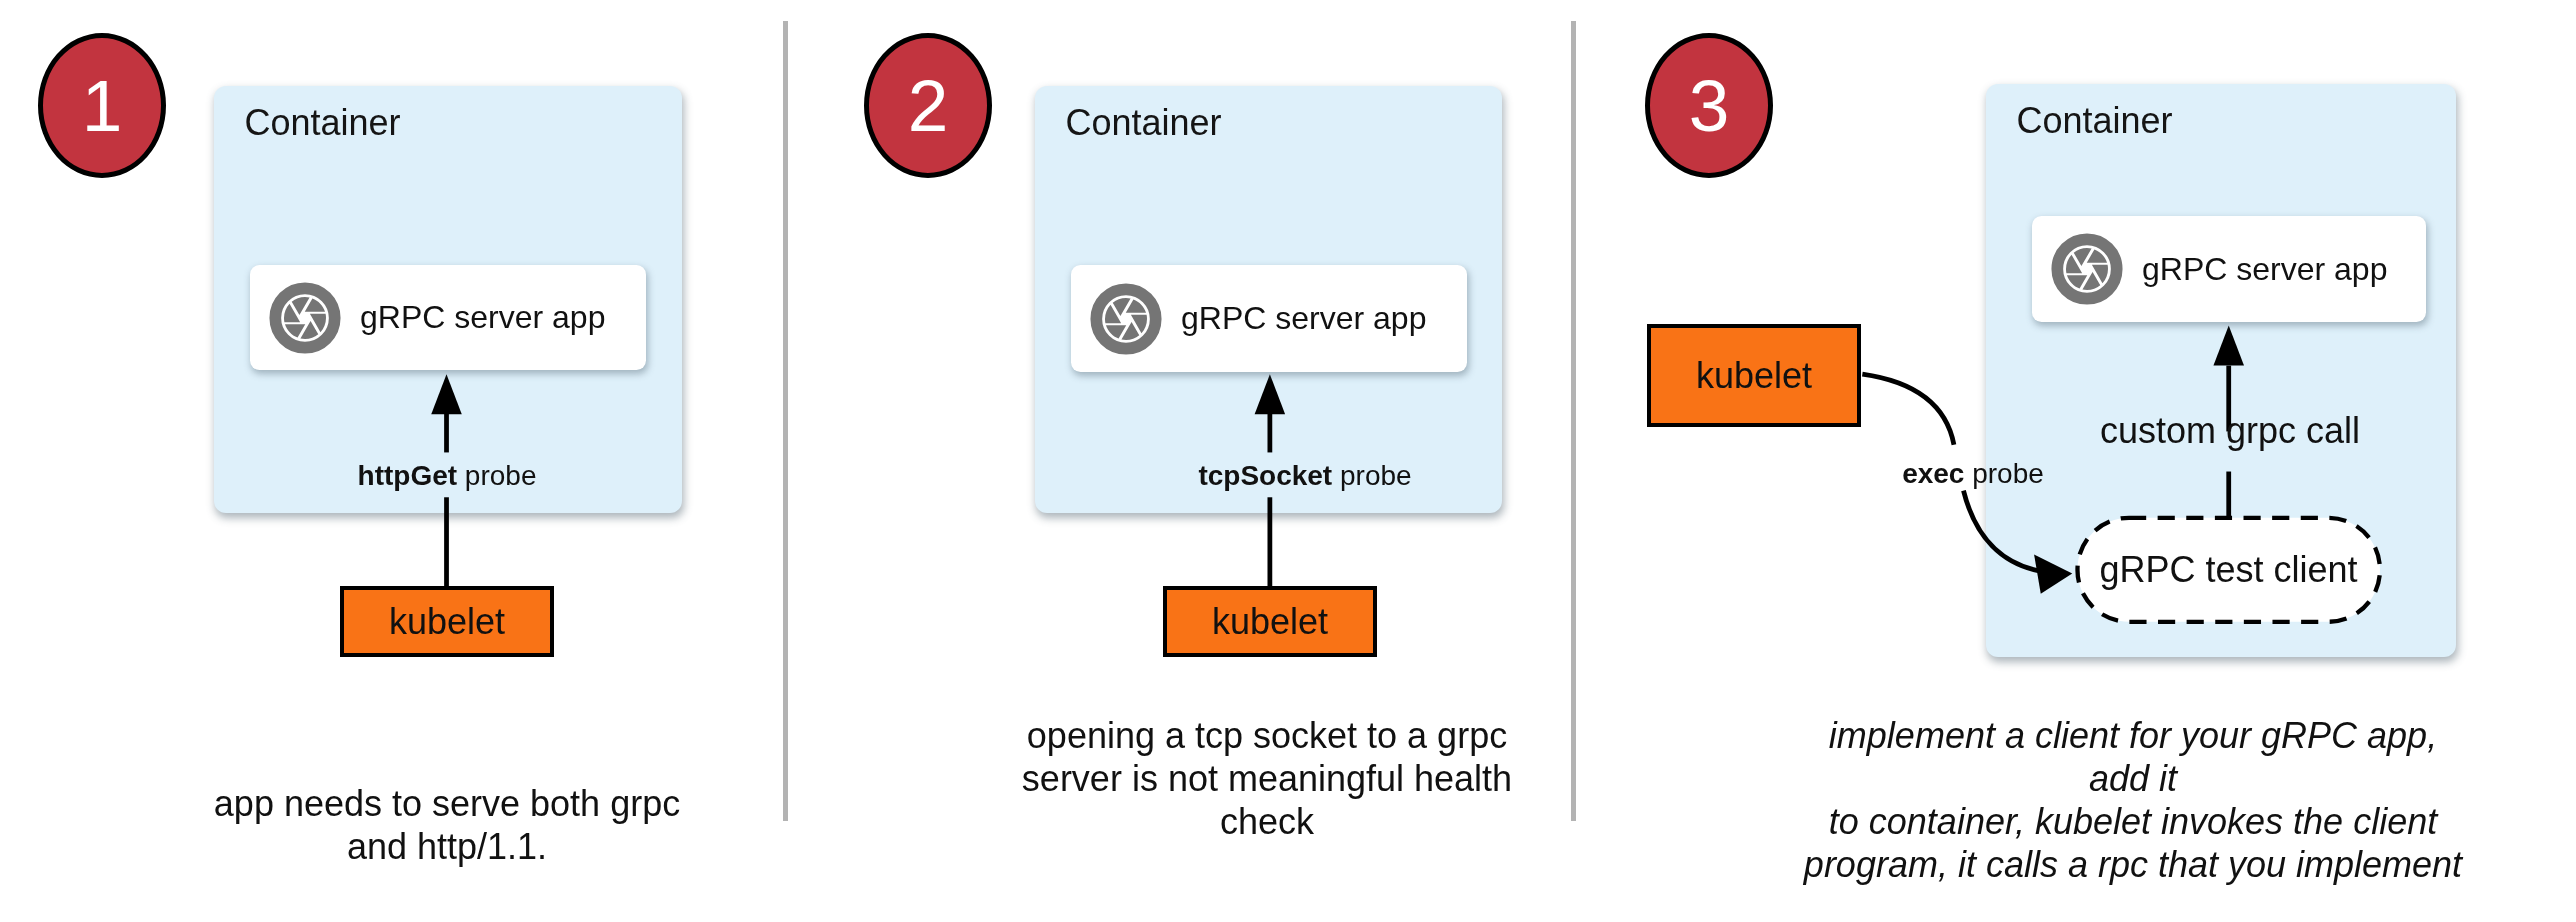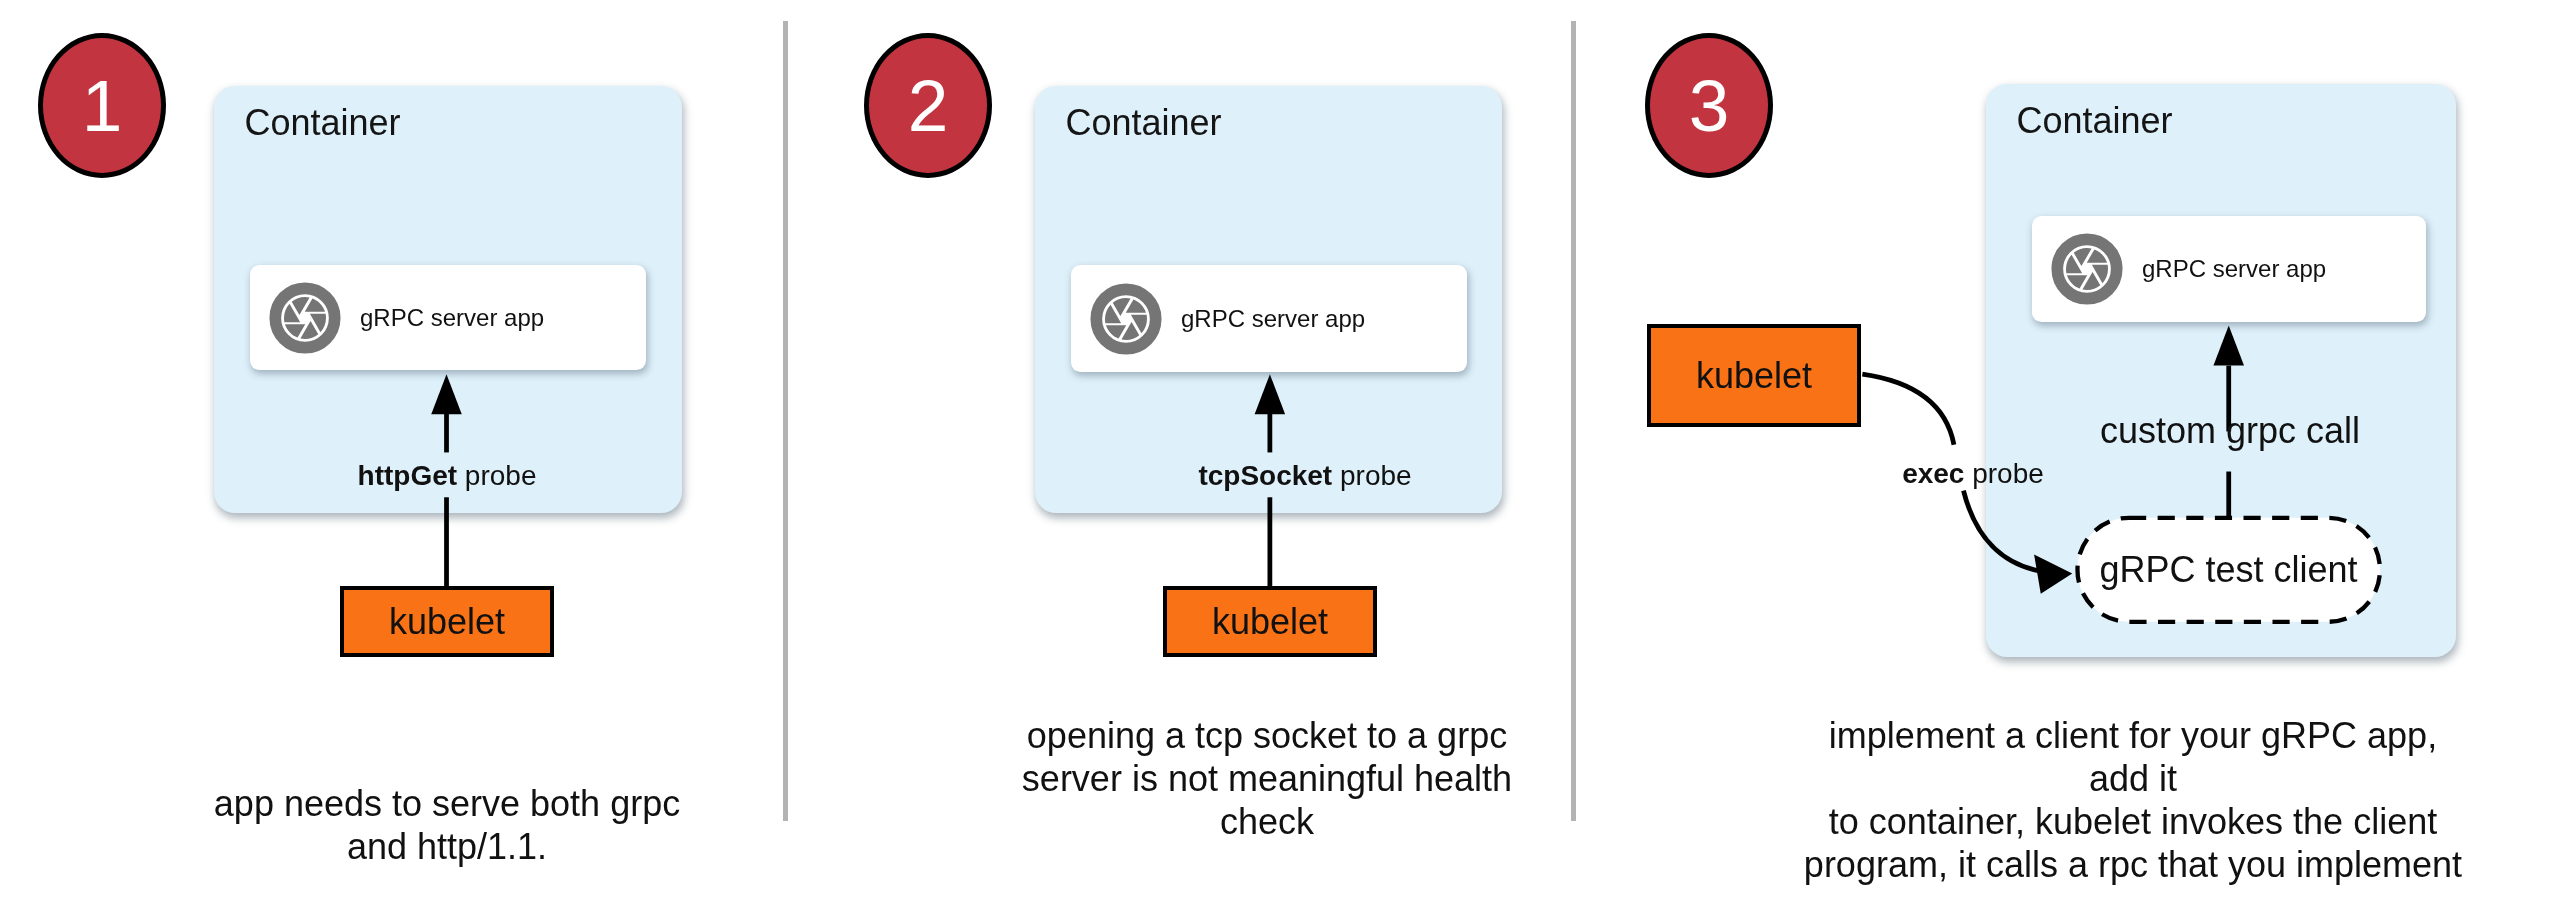--- a/index.html
+++ b/index.html
@@ -10,36 +10,36 @@
   .abs{position:absolute;}
   
   .badge{
     width:128px;height:145px;box-sizing:border-box;
     background:#c2343f;border:5.7px solid #000;border-radius:50%;
     display:flex;align-items:center;justify-content:center;
     color:#fff;font-size:73px;line-height:1;
   }
   
   .container-box{
-    background:#def0fa;border-radius:21px;
+    background:#def0fa;border-radius:12px;
     box-shadow:1.9px 4.8px 8.6px rgba(70,90,105,.45);
   }
   .container-label{
     position:absolute;left:30.5px;top:15.3px;
     font-size:36px;line-height:1.2;color:#151515;
   }
   
   .app-box{
     background:#fff;border-radius:9.5px;
     box-shadow:1.9px 3.8px 7.6px rgba(70,90,105,.4);
     display:flex;align-items:center;gap:19px;padding-left:19px;
     box-sizing:border-box;
   }
   .app-icon{width:72px;height:72px;flex:0 0 auto;}
-  .app-label{font-size:24px;white-space:nowrap;}
+  .app-label{font-size:32px;white-space:nowrap;}
   
   .kubelet-box{
     background:#f97316;border:4.8px solid #000;box-sizing:border-box;
     display:flex;align-items:center;justify-content:center;
     font-size:36px;
   }
   .probe-label{
     width:382px;text-align:center;font-size:28px;line-height:43px;
     white-space:pre;
   }
@@ -151,16 +151,16 @@
 </div>
 <div class="abs kubelet-box" style="left:1647px;top:324px;width:214px;height:103px;">
   <span>kubelet</span>
 </div>
 
 <div class="abs caption" style="left:113px;top:750px;margin-top:32px;">app needs to serve both grpc
 and http/1.1.</div>
 <div class="abs caption" style="left:933px;top:714px;">opening a tcp socket to a grpc
 server is not meaningful health
 check</div>
-<div class="abs caption" style="left:1799px;top:714px;">implement a client for your gRPC app, add it
+<div class="abs caption" style="left:1799px;top:714px;font-style:italic;">implement a client for your gRPC app, add it
 to container, kubelet invokes the client
 program, it calls a rpc that you implement</div>
 
 
 </body></html>

